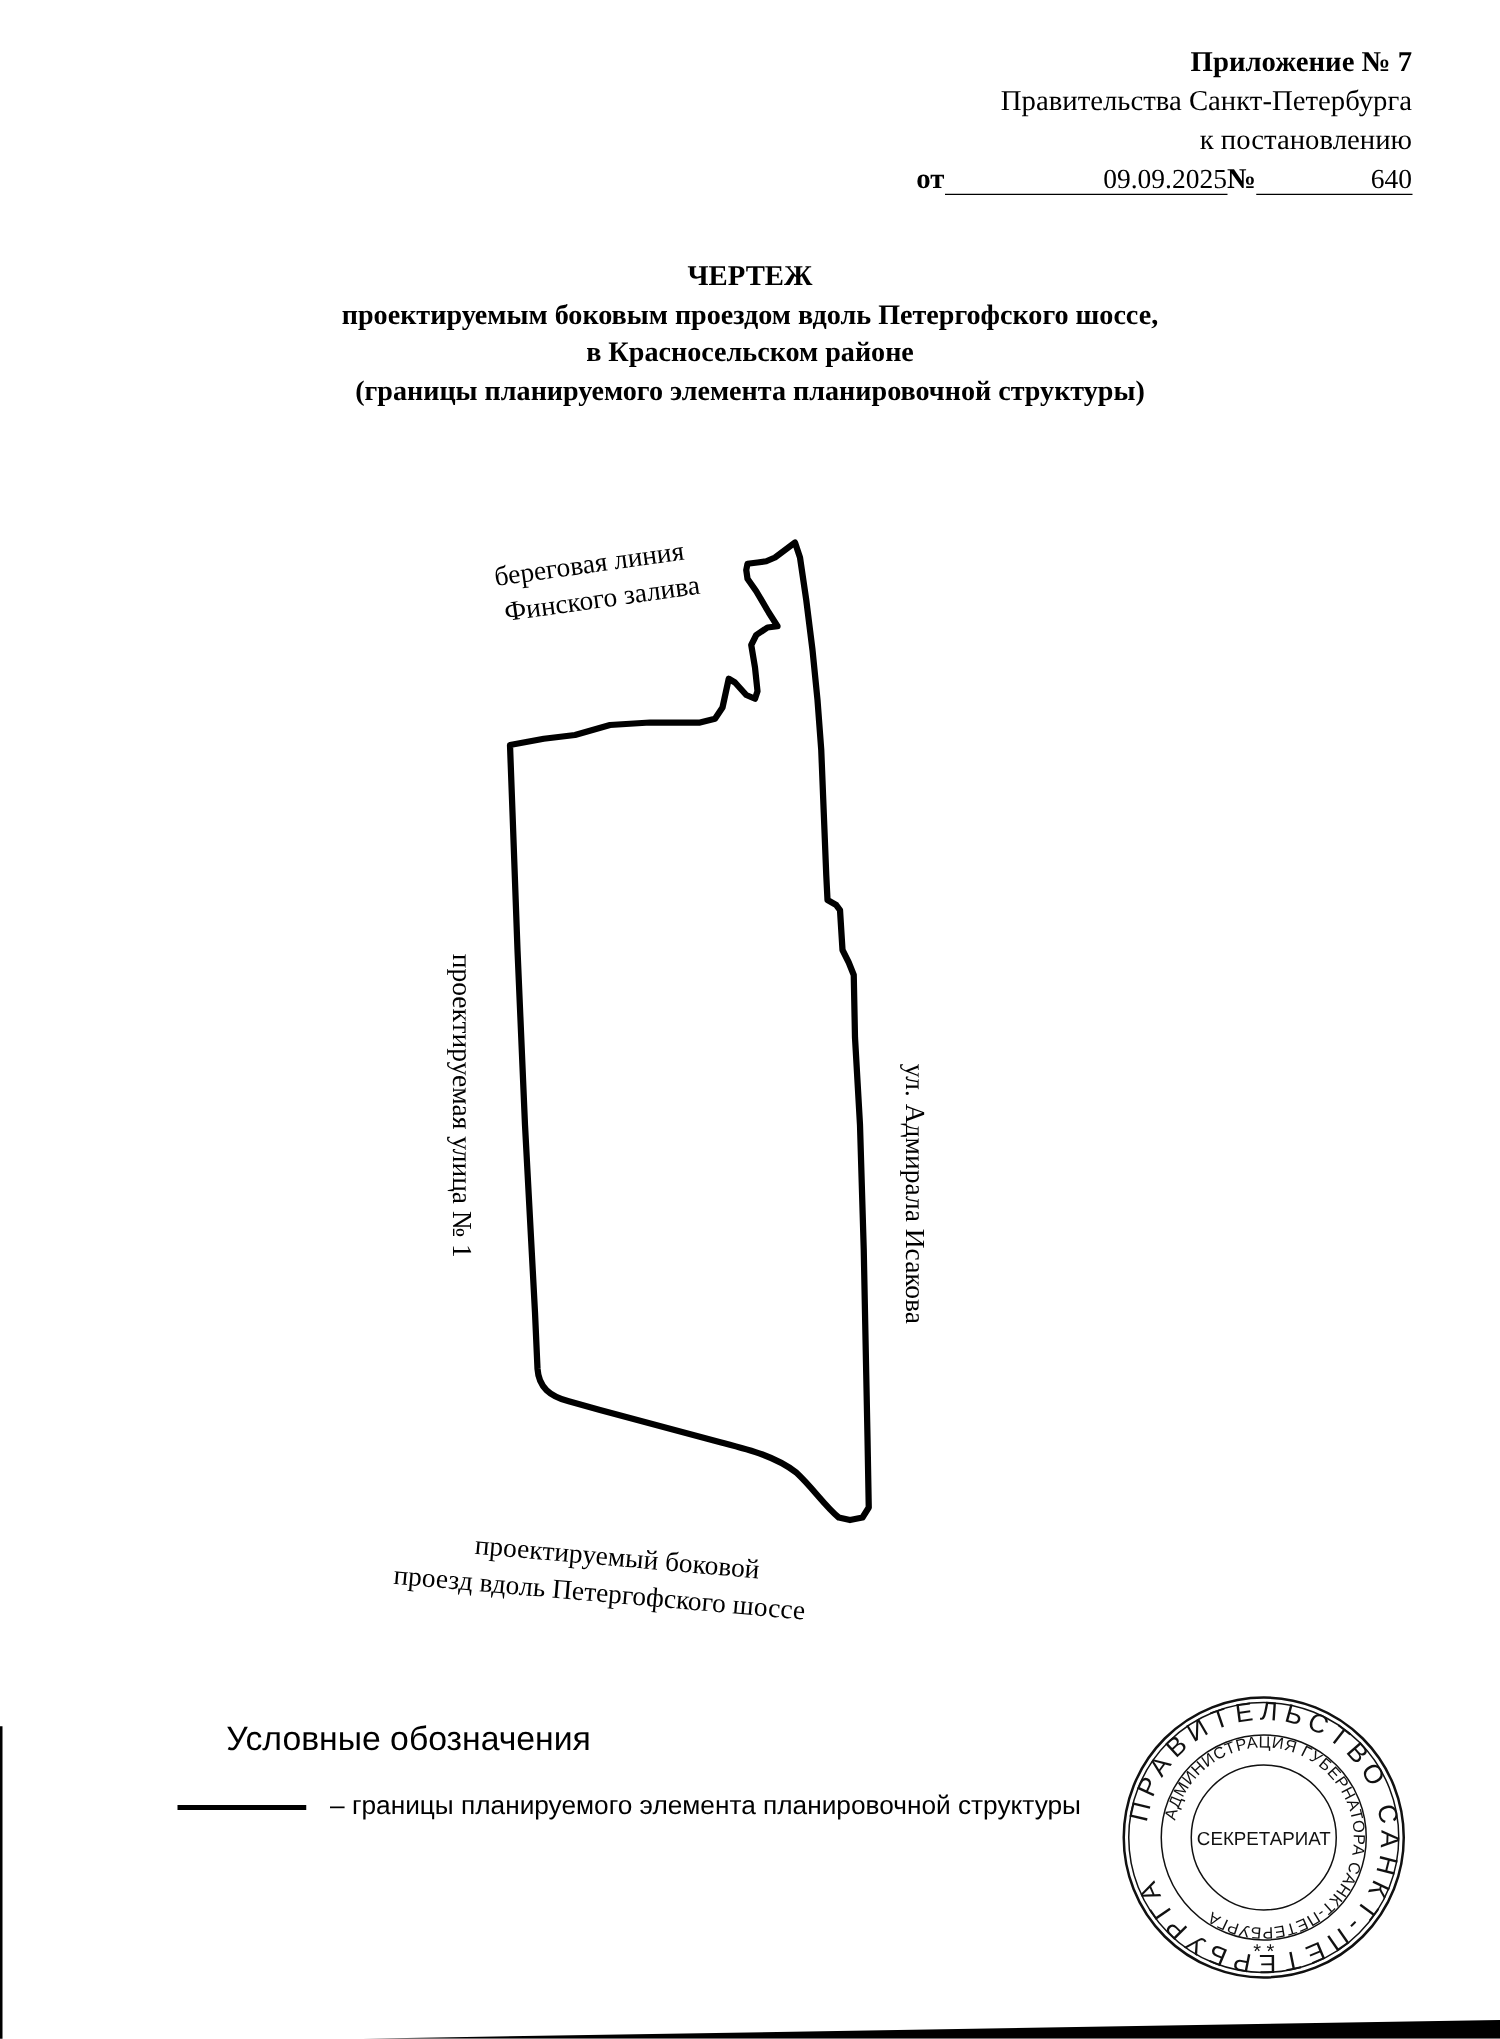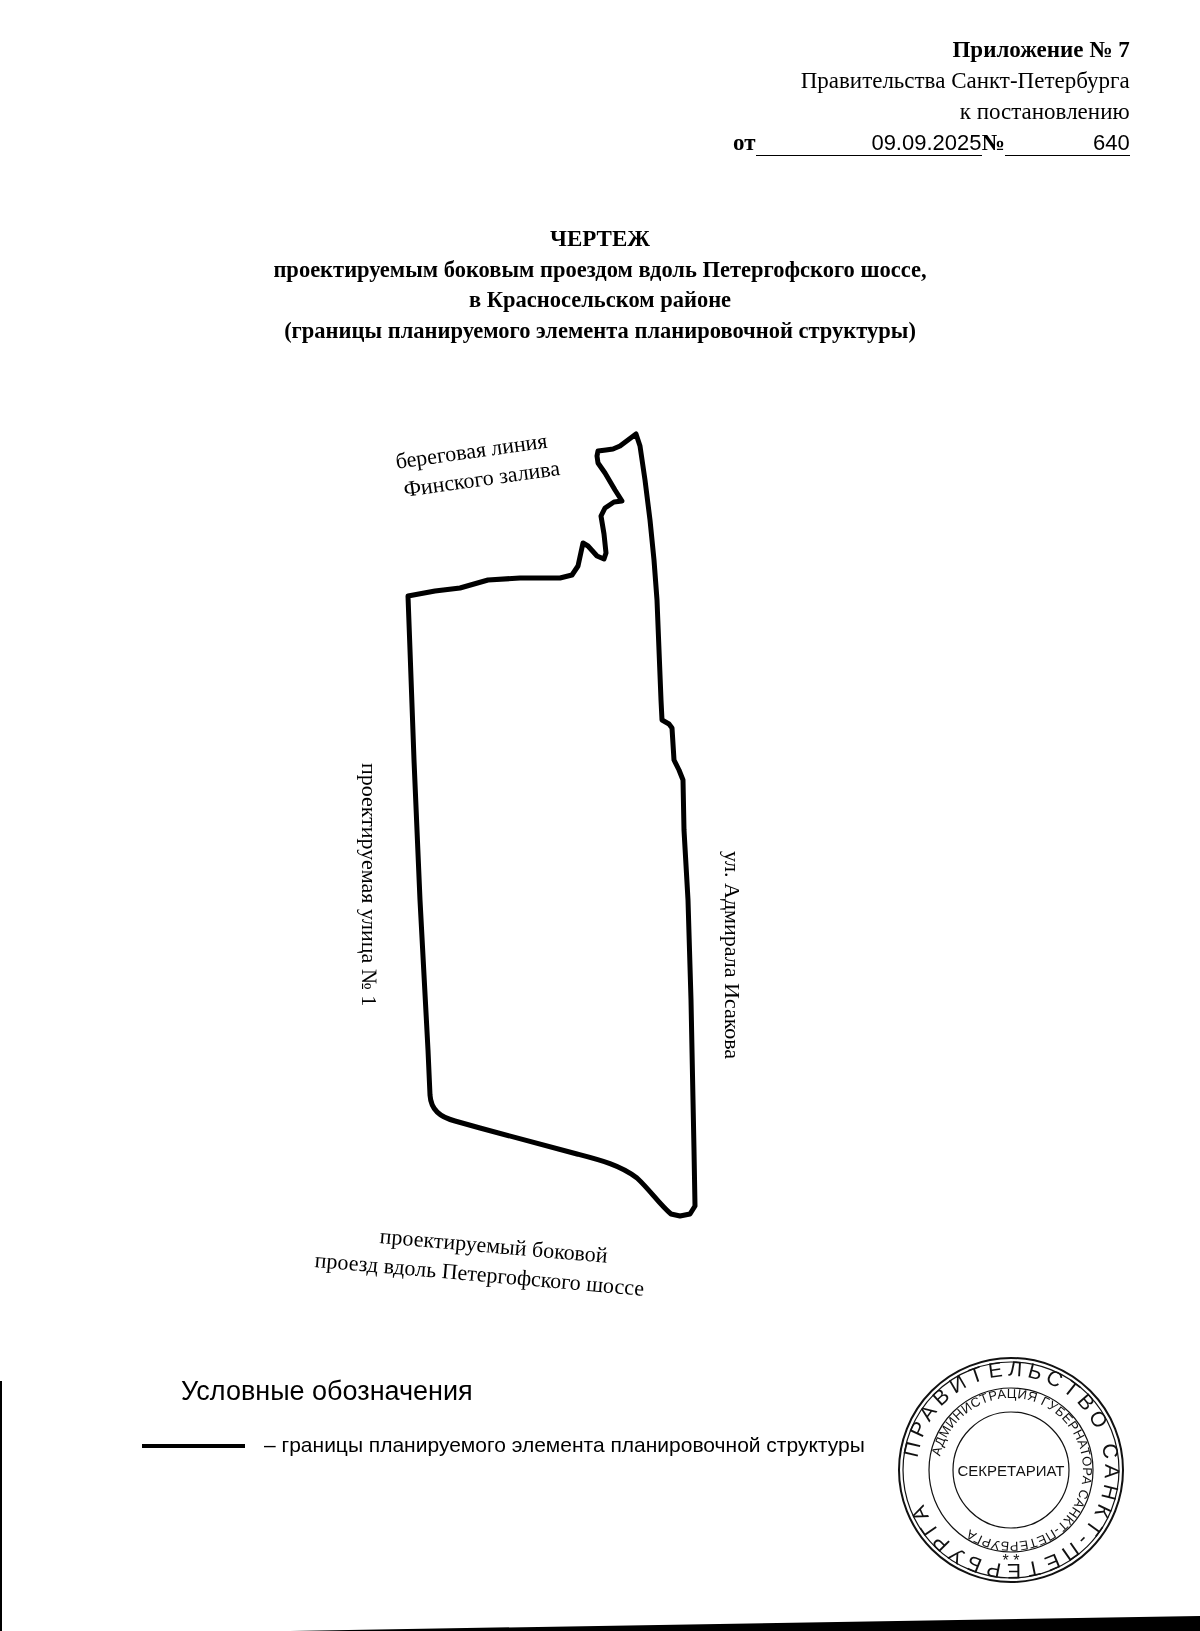--- a/index.html
+++ b/index.html
@@ -1,23 +1,23 @@
 <!DOCTYPE html>
 <html><head>
 <meta charset="utf-8">
 <style>
   html, body { margin:0; padding:0; background:#ffffff; }
   body { width:1200px; height:1631px; position:relative; overflow:hidden; font-family:"Liberation Serif", "DejaVu Serif", serif; color:#000; }
   .appendix { position:absolute; left:733px; top:34px; font-size:23px; line-height:31px;text-align:right; }
   .appendix .line { white-space:nowrap; }
   .appendix .bold { font-weight:bold; }
-  .appendix .field { display:inline-block; border-bottom:1.5px solid #000; font-family:Liberation Sans, sans-serif; font-size:22px; line-height:24px; }
+  .appendix .field { display:inline-block; border-bottom:1.5px solid #000; font-family:Liberation Serif, serif; font-size:22px; line-height:24px; }
   .appendix .date-field { width:226px; padding-left:24px; box-sizing:border-box; }
   .appendix .num-field { width:125px; padding-left:10px; box-sizing:border-box; }
-  .title { position:absolute; left:0; width:1200px; top:224px; text-align:center; font-weight:bold; font-size:22.5px; line-height:30.5px; font-family:"Liberation Serif", serif; }
+  .title { position:absolute; left:0; width:1200px; top:206px; text-align:center; font-weight:bold; font-size:22.5px; line-height:30.5px; font-family:"Liberation Serif", serif; }
   .title .heading { font-size:23px; }
   .map { position:absolute; left:0; top:0; width:1200px; height:1631px; }
   .label { position:absolute; font-size:22px; white-space:nowrap; transform-origin:0 0; line-height:24px; }
   .legend-title { position:absolute; left:181px; top:1376px; font-size:27px; font-family:"Liberation Sans", sans-serif; }
   .legend-row { position:absolute; left:142px; top:1433px; font-size:21px; font-family:"Liberation Sans", sans-serif; white-space:nowrap; }
   .legend-line { position:absolute; left:0; top:11px; width:103px; height:4px; background:#000; }
   .legend-text { position:absolute; left:122px; top:0; }
   .stamp { position:absolute; left:896px; top:1356px; width:230px; height:228px; }
   .scan-edge-bottom { position:absolute; left:0; top:0; width:1200px; height:1631px; pointer-events:none; }
   .edge-left { position:absolute; left:0; top:1381px; width:2px; height:250px; background:#000; }

